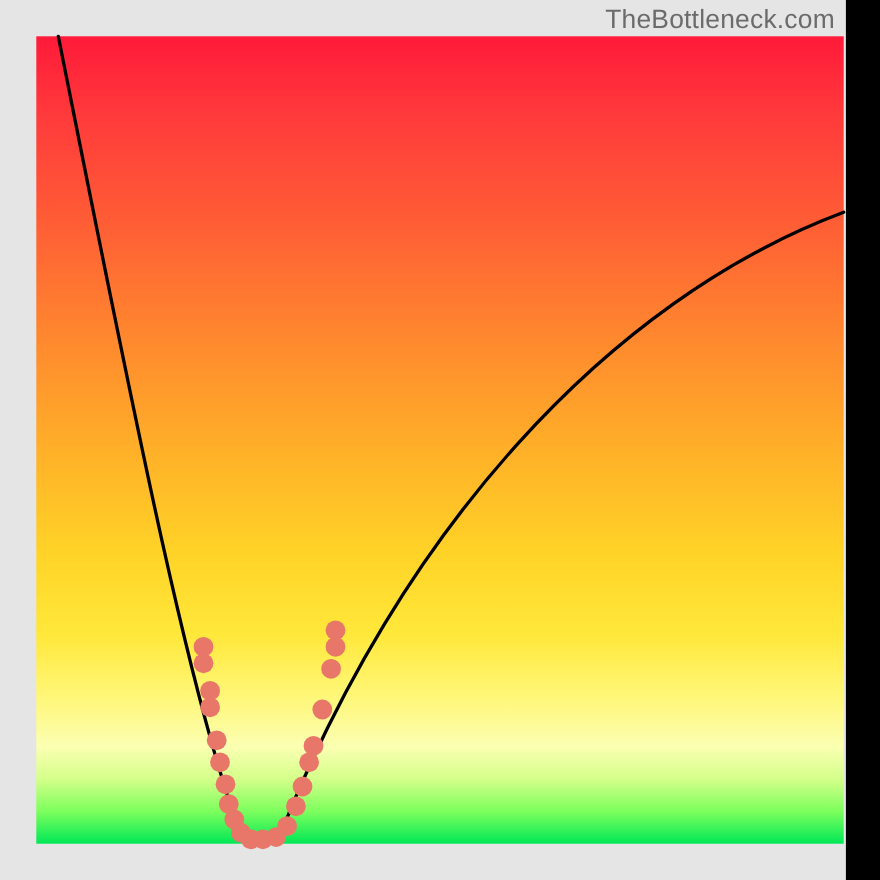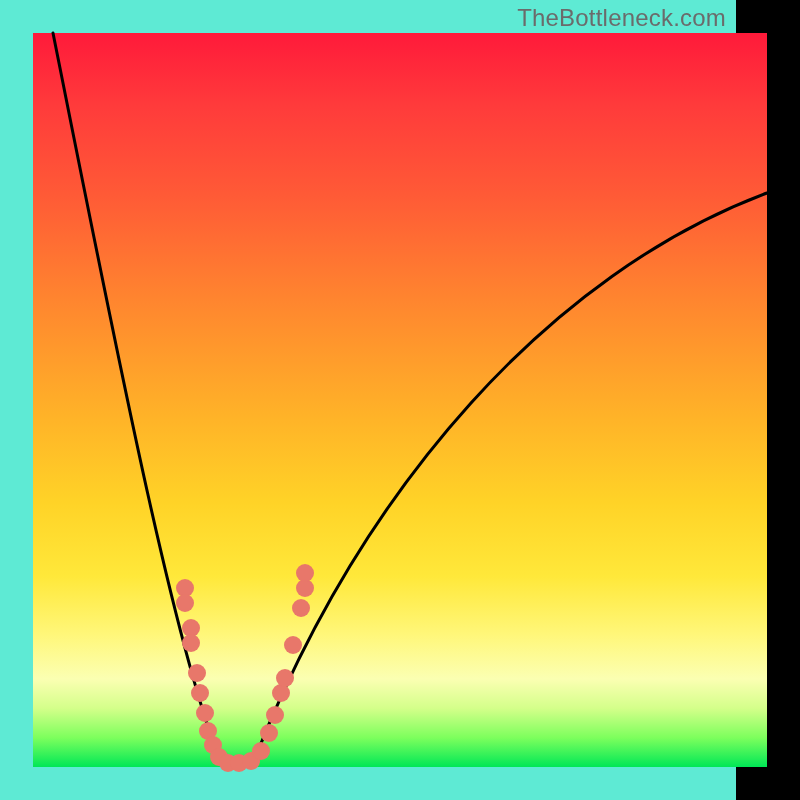--- a/index.html
+++ b/index.html
@@ -10,21 +10,22 @@
     background: #000;
     overflow: hidden;
     font-family: Arial, Helvetica, sans-serif;
   }
   .frame {
     position: absolute;
     left: 0;
     top: 0;
     width: 736px;
     height: 800px;
-    background: #5eead4;
+    background: #e5e5e5;
+    padding-left: 33px;
   }
   .plot {
     position: absolute;
     left: 33px;
     top: 33px;
     width: 734px;
     height: 734px;
     background: linear-gradient(to bottom,
       #ff1a3a 0%,
       #ff3b3b 10%,

